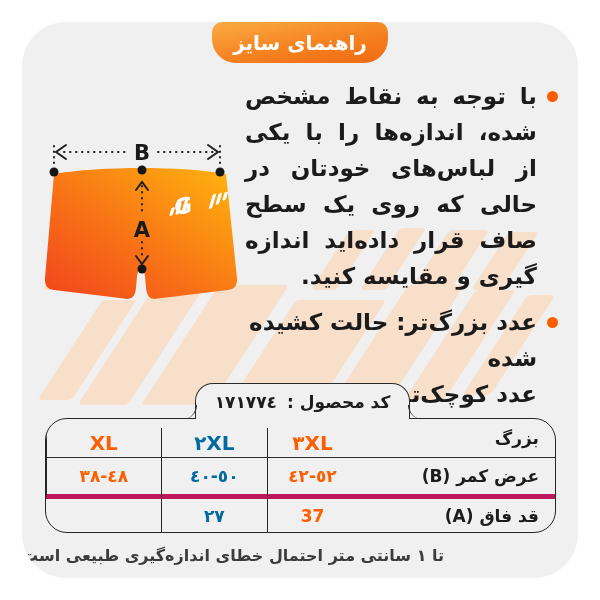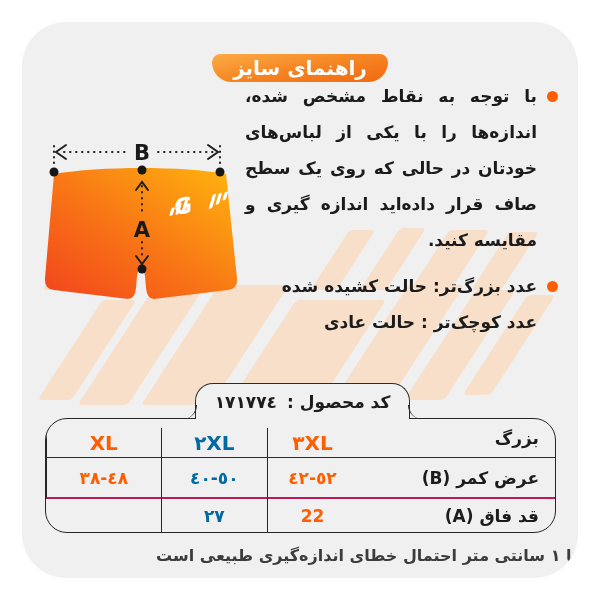--- a/index.html
+++ b/index.html
@@ -9,31 +9,31 @@
           background:#f0f0f1; border-radius:44px; overflow:hidden; }
 
   
   .wm { position:absolute; inset:0; z-index:0; pointer-events:none; }
   .wm i { position:absolute; display:block; background:#f8dfca; transform:skewX(-33deg); border-radius:4px; }
 
   .content { position:absolute; inset:0; z-index:1; }
 
   
   .badge { position:absolute; top:0; left:50%; transform:translateX(-50%);
-           width:176px; height:28px; border-radius:10px 10px 24px 24px;
+           width:176px; height:41px; border-radius:10px 10px 24px 24px;
            background:linear-gradient(170deg,#fbac45 0%,#f58220 55%,#f06a12 100%);
            display:flex; align-items:center; justify-content:center;
-           color:#ffffff; font-size:20px; font-weight:bold;margin-top:32px; }
+           color:#ffffff; font-size:20px; font-weight:bold; }
 
   
   .bullets { position:absolute; top:56px; right:20px; width:322px;
              display:flex; flex-direction:column; gap:10px; }
   .bullet { display:flex; gap:10px; }
   .dot { flex:0 0 11px; width:11px; height:11px; margin-top:13px; border-radius:50%; background:#ff5e00; }
-  .btext { width:292px; font-size:17px; font-weight:700; color:#1b1b1b;
+  .btext { width:292px; font-size:23px; font-weight:700; color:#1b1b1b;
            line-height:36px; text-align:justify; text-align-last:right; }
   .btext2 { text-align:right; text-align-last:right; }
 
   
   .diagram { position:absolute; left:18px; top:108px; width:215px; height:180px; }
 
   
   .code-tab { position:absolute; left:173px; top:361px; width:215px; height:36px;
               border:1.6px solid #2b2b2b; border-bottom:none; border-radius:18px 18px 0 0;
               background:#f0f0f1; display:flex; align-items:center; justify-content:center;
@@ -44,28 +44,28 @@
 
   
   .size-table { position:absolute; left:23px; top:396px; width:511px; height:115px;
                 display:grid; grid-template-columns:199fr 90fr 107fr 115fr;
                 grid-template-rows:39px 41px 34px;
                 border:1.7px solid #262626; border-radius:22px; background:transparent; overflow:hidden; }
   .cell { display:flex; align-items:center; justify-content:center;
           font-weight:bold; font-size:17px; color:#1c1c1c; }
   .cell.colsep { border-left:1.5px solid #262626; }
   .cell.hrow { border-bottom:1.4px solid #2c2c2c; }
-  .cell.mrow { border-bottom:2px solid #be185d; }
+  .cell.mrow { border-bottom:5px solid #be185d; }
   .cell.lbl { justify-content:flex-start; padding-right:16px; }
   .sizehead { font-size:20px;margin-top:9px; }
   .orange { color:#ff5e00; }
   .navy { color:#0369a1; }
   .num { direction:ltr; unicode-bidi:bidi-override; }
 
-  .footnote { position:absolute; left:0; top:524px; width:100%; text-align:right;
+  .footnote { position:absolute; left:0; top:524px; width:100%; text-align:left;
               font-size:16px; font-weight:600; color:#3c3c3c; }
 </style>
 </head>
 <body>
 
 <div class="page">
   <div class="card">
 
     <div class="wm">
       <i style="left:38px;  top:213px; width:20px; height:55px;"></i>
@@ -163,21 +163,21 @@
         <div class="cell hrow colsep sizehead orange num">٣XL</div>
         <div class="cell hrow colsep sizehead navy num">٢XL</div>
         <div class="cell hrow colsep sizehead orange num">XL</div>
 
         <div class="cell lbl mrow">عرض کمر (B)</div>
         <div class="cell mrow colsep orange num">٤٢-٥٢</div>
         <div class="cell mrow colsep navy num">٤٠-٥٠</div>
         <div class="cell mrow colsep orange num">٣٨-٤٨</div>
 
         <div class="cell lbl">قد فاق (A)</div>
-        <div class="cell colsep orange num">22</div>
+        <div class="cell colsep orange num">37</div>
         <div class="cell colsep navy num">٢٧</div>
       </div>
 
       <div class="footnote">تا ١ سانتی متر احتمال خطای اندازه‌گیری طبیعی است</div>
 
     </div>
   </div>
 </div>
 
 </body></html>

